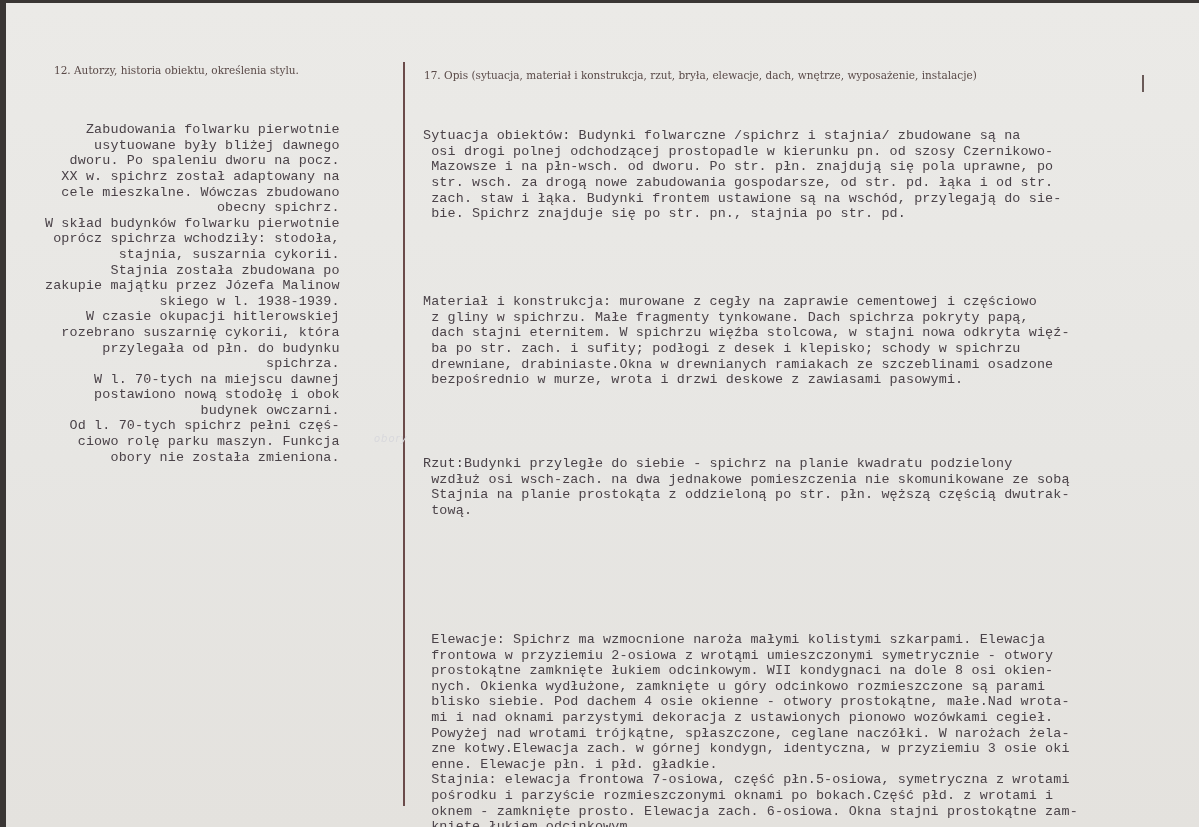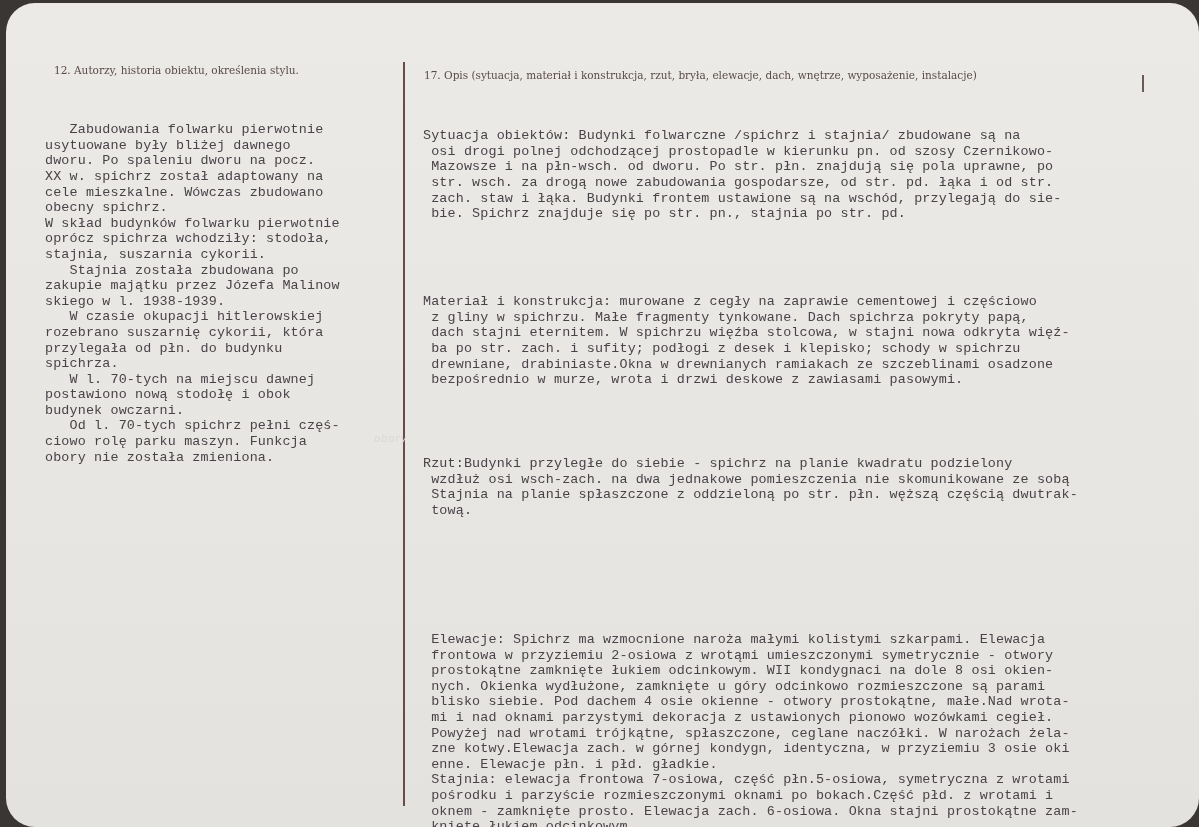--- a/index.html
+++ b/index.html
@@ -4,21 +4,20 @@
 <style>
   html, body { margin: 0; padding: 0; }
   body {
     width: 1199px; height: 827px; overflow: hidden;
     background: #3a3634;
     position: relative;
   }
   .sheet {
     position: absolute; left: 6px; top: 3px; width: 1193px; height: 824px;
     background: linear-gradient(180deg, #ebeae7 0%, #e7e6e3 55%, #e4e2de 100%);
-    border-radius: 29px;
   }
   .header {
     position: absolute;
     font-family: "DejaVu Serif", "Liberation Serif", serif;
     font-size: 10.5px;
     color: #5a4a48;
     white-space: nowrap;
   }
   .h12 { left: 48px; top: 61px; }
   .h13 { left: 418px; top: 66px; }
@@ -32,21 +31,21 @@
   }
   .typed {
     position: absolute;
     font-family: "Liberation Mono", "DejaVu Sans Mono", monospace;
     font-size: 13.4px;
     line-height: 15.6px;
     color: #4a4248;
     white-space: pre;
     letter-spacing: 0.15px;
   }
-  .col-left { left: 39px; top: 88px; }
+  .col-left { left: 39px; top: 88px; text-align: right; }
   .col-right { left: 417px; top: 94px; }
   .para { margin: 0; }
   .gap-s { height: 6px; }
   .gap-m { height: 10px; }
   .gap-l { height: 22px; }
   .stamp {
     position: absolute; left: 368px; top: 430px;
     font-family: "DejaVu Sans", sans-serif; font-size: 10px;
     color: #d8d8dc; font-style: italic; letter-spacing: 1px;
   }
@@ -98,21 +97,21 @@
     <div class="gap-m"></div>
     <div class="para">Materiał i konstrukcja: murowane z cegły na zaprawie cementowej i częściowo
  z gliny w spichrzu. Małe fragmenty tynkowane. Dach spichrza pokryty papą,
  dach stajni eternitem. W spichrzu więźba stolcowa, w stajni nowa odkryta więź-
  ba po str. zach. i sufity; podłogi z desek i klepisko; schody w spichrzu
  drewniane, drabiniaste.Okna w drewnianych ramiakach ze szczeblinami osadzone
  bezpośrednio w murze, wrota i drzwi deskowe z zawiasami pasowymi.</div>
     <div class="gap-s"></div>
     <div class="para">Rzut:Budynki przyległe do siebie - spichrz na planie kwadratu podzielony
  wzdłuż osi wsch-zach. na dwa jednakowe pomieszczenia nie skomunikowane ze sobą
- Stajnia na planie spłaszczone z oddzieloną po str. płn. węższą częścią dwutrak-
+ Stajnia na planie prostokąta z oddzieloną po str. płn. węższą częścią dwutrak-
  tową.</div>
     <div class="gap-m"></div>
     <div class="gap-m"></div>
     <div class="para"> Elewacje: Spichrz ma wzmocnione naroża małymi kolistymi szkarpami. Elewacja
  frontowa w przyziemiu 2-osiowa z wrotąmi umieszczonymi symetrycznie - otwory
  prostokątne zamknięte łukiem odcinkowym. WII kondygnaci na dole 8 osi okien-
  nych. Okienka wydłużone, zamknięte u góry odcinkowo rozmieszczone są parami
  blisko siebie. Pod dachem 4 osie okienne - otwory prostokątne, małe.Nad wrota-
  mi i nad oknami parzystymi dekoracja z ustawionych pionowo wozówkami cegieł.
  Powyżej nad wrotami trójkątne, spłaszczone, ceglane naczółki. W narożach żela-

